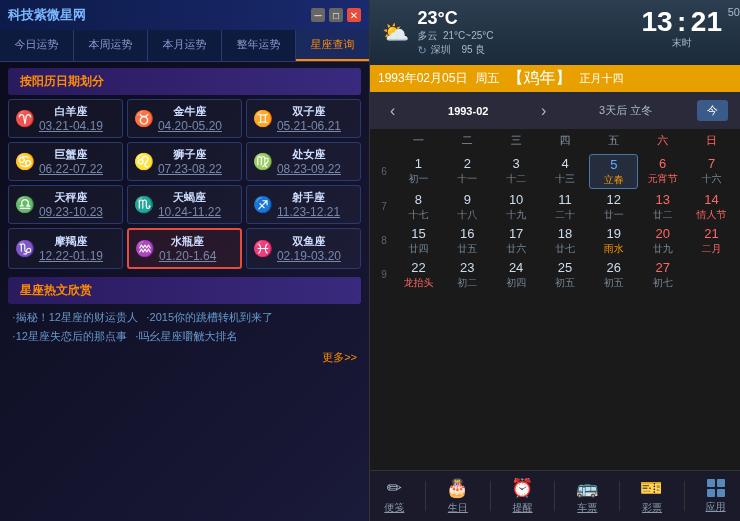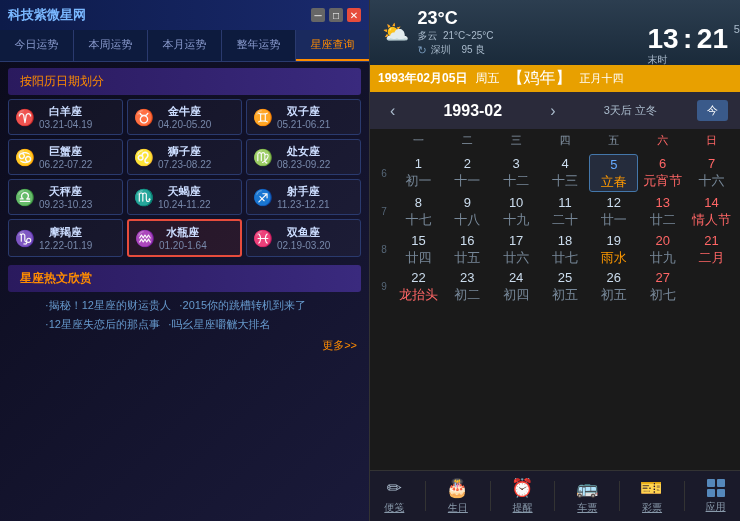--- a/index.html
+++ b/index.html
@@ -72,21 +72,21 @@
       color: #ff8c00;
       background: #1a2a5e;
       border-bottom: 2px solid #ff8c00;
     }
 
     .section-header {
       background: linear-gradient(90deg, #2a1a5e, #3a2a7e);
       padding: 5px 12px;
       color: #ff8c00;
       font-size: 12px;
-      font-weight: normal;
+      font-weight: bold;
       margin: 6px 8px 4px 8px;
       border-radius: 3px;
     }
 
     .zodiac-grid {
       display: grid;
       grid-template-columns: repeat(3, 1fr);
       gap: 4px;
       padding: 0 8px;
       margin-bottom: 4px;
@@ -115,41 +115,41 @@
       flex-direction: column;
       align-items: center;
     }
     .zodiac-name {
       color: #ccddff;
       font-size: 11px;
       font-weight: bold;
     }
     .zodiac-date {
       color: #7788aa;
-      font-size: 10px;
+      font-size: 12px;
+      text-decoration: underline;
     }
 
     .hot-section {
       margin: 4px 8px 2px 8px;
     }
     .hot-header {
       background: linear-gradient(90deg, #2a1a5e, #3a2a7e);
       padding: 5px 12px;
       color: #ff8c00;
       font-size: 12px;
       font-weight: bold;
       border-radius: 3px;
       margin-bottom: 6px;
     }
     .hot-links {
       display: flex;
       flex-wrap: wrap;
       gap: 4px 8px;
       padding: 0 4px;
-      margin-left: 33px;
     }
     .hot-link {
       color: #6699cc;
       font-size: 11px;
       cursor: pointer;
       text-decoration: none;
     }
 
     .more-link {
       text-align: right;
@@ -191,24 +191,23 @@
     }
     .air-quality {
       color: #aabbcc;
       font-size: 10px;
       display: flex;
       align-items: center;
       gap: 4px;
     }
     .time-display {
       position: absolute;
-      right: 12px;
+      right: 18px;
       top: 8px;
-      text-align: left;
-      margin-top: 17px;
+      text-align: center;
     }
     .time-large {
       color: #ffffff;
       font-size: 28px;
       font-weight: bold;
       line-height: 1;
     }
     .time-label {
       color: #aabbcc;
       font-size: 10px;
@@ -217,21 +216,21 @@
     .lunar-info-bar {
       background: #e8a000;
       padding: 3px 8px;
       display: flex;
       align-items: center;
       gap: 8px;
     }
     .lunar-date {
       color: #fff;
       font-size: 12px;
-      font-weight: bold;
+      font-weight: normal;
     }
     .lunar-week {
       color: #fff;
       font-size: 12px;
     }
     .lunar-year {
       color: #fff;
       font-size: 16px;
     }
     .lunar-solar-term {
@@ -247,21 +246,21 @@
       justify-content: space-between;
     }
     .cal-nav-btn {
       color: #aabbcc;
       font-size: 16px;
       cursor: pointer;
       padding: 0 8px;
     }
     .cal-month {
       color: #ffffff;
-      font-size: 16px;
+      font-size: 11px;
       font-weight: bold;
     }
     .cal-today-btn {
       background: #3a5a8a;
       color: #ffffff;
       font-size: 11px;
       padding: 3px 10px;
       border-radius: 3px;
       cursor: pointer;
     }
@@ -307,21 +306,21 @@
       position: relative;
     }
     .cal-solar {
       font-size: 13px;
       line-height: 1.3;
       color: #ccddee;
     }
     .cal-solar.red { color: #ff6666; }
     .cal-solar.blue { color: #66aaff; }
     .cal-lunar {
-      font-size: 13px;
+      font-size: 10px;
       color: #778899;
       line-height: 1.2;
     }
     .cal-lunar.red { color: #ff6666; }
     .cal-lunar.orange { color: #ff9900; }
     .cal-cell.selected-day .cal-solar {
       color: #66aaff;
     }
     .cal-cell.selected-day {
       border: 1px solid #4477aa;

